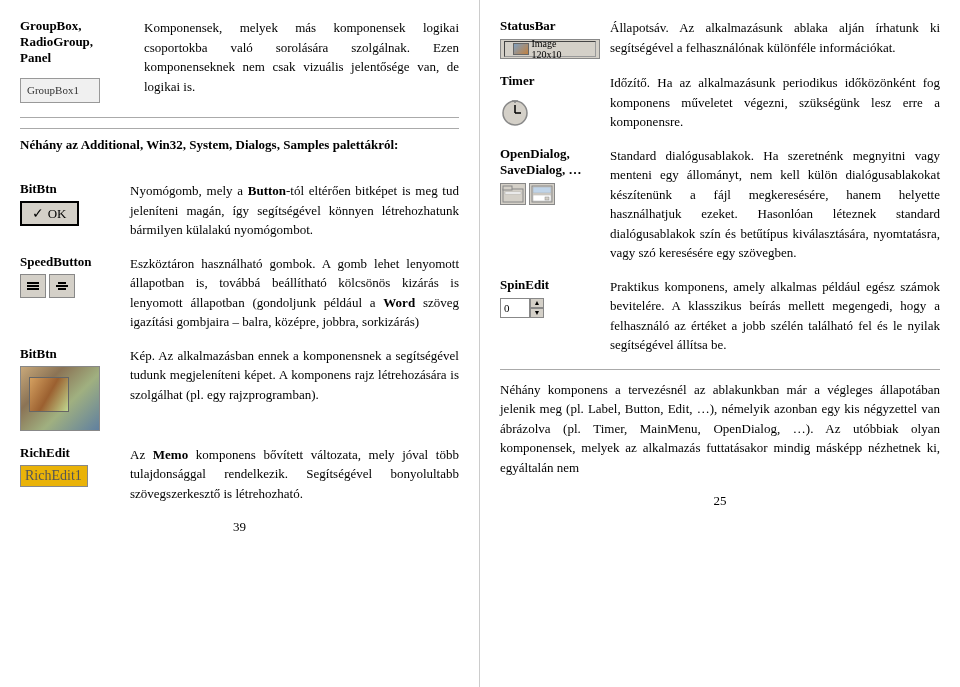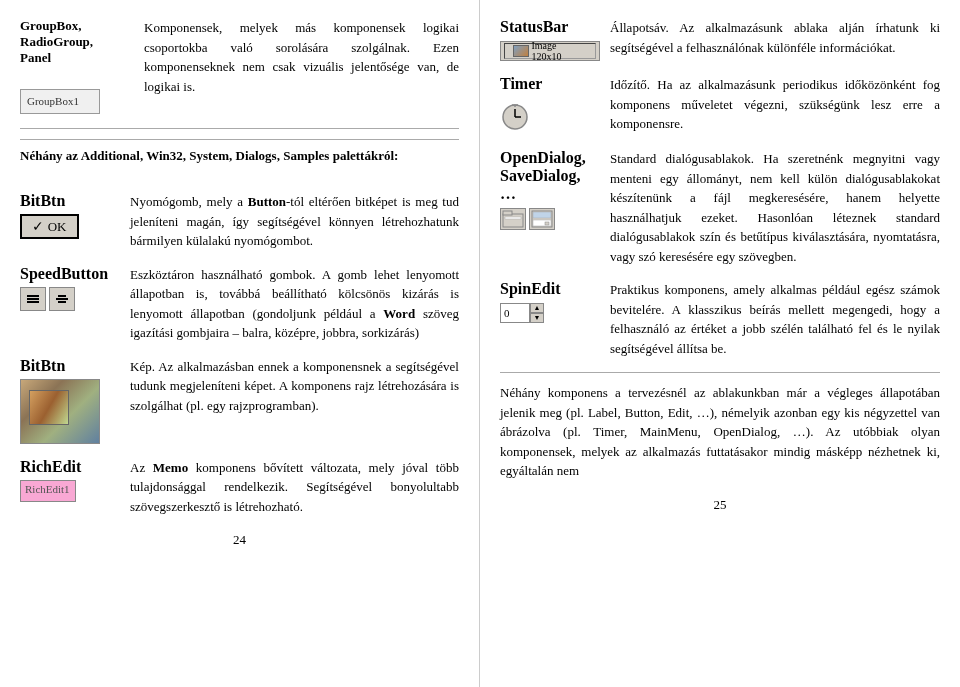--- a/index.html
+++ b/index.html
@@ -39,21 +39,21 @@
     .top-right-col {
       flex: 1;
     }
     .component-title {
       font-weight: bold;
       font-size: 13px;
     }
     .groupbox-demo {
       border: 1px solid #999;
       padding: 4px 6px;
-      margin-top: 23px;
+      margin-top: 12px;
       font-size: 12px;
       width: 80px;
       background: #f0f0f0;
     }
     .groupbox-label {
       font-size: 11px;
       color: #333;
     }
 
     
@@ -73,21 +73,21 @@
       gap: 10px;
       margin-bottom: 14px;
       align-items: flex-start;
     }
     .comp-name-col {
       width: 100px;
       flex-shrink: 0;
     }
     .comp-name {
       font-weight: bold;
-      font-size: 16px;
+      font-size: 13px;
     }
     .comp-icon {
       margin-top: 4px;
     }
     .comp-desc-col {
       flex: 1;
       font-size: 13px;
       line-height: 1.5;
       text-align: justify;
     }
@@ -136,23 +136,23 @@
       top: 10px;
       left: 8px;
       width: 40px;
       height: 35px;
       background: linear-gradient(120deg, #d4a060 0%, #9b6030 50%, #c0d890 100%);
       border: 1px solid #666;
     }
     .richedit-demo {
       border: 1px solid #888;
       padding: 2px 4px;
-      font-size: 11px;
-      background: #f9a8d4;
-      width: 56px;
+      font-size: 14px;
+      background: #eab308;
+      width: 68px;
       height: 22px;
       color: #555;
     }
 
     
     .page-number {
       text-align: center;
       font-size: 13px;
       margin-top: 16px;
       color: #000;
@@ -364,21 +364,21 @@
           <div class="richedit-demo">
             <span>RichEdit1</span>
           </div>
         </div>
       </div>
       <div class="comp-desc-col">
         <p style="line-height:1.5; text-align:justify;">Az <strong>Memo</strong> komponens bővített változata, mely jóval több tulajdonsággal rendelkezik. Segítségével bonyolultabb szövegszerkesztő is létrehozható.</p>
       </div>
     </div>
 
-    <div class="page-number">24</div>
+    <div class="page-number">39</div>
   </div>
 
   <div class="right-page">
 
     <div class="component-row">
       <div class="comp-name-col">
         <div class="comp-name">StatusBar</div>
         <div class="comp-icon">
           <div class="statusbar-demo">
             <div class="statusbar-panel">

